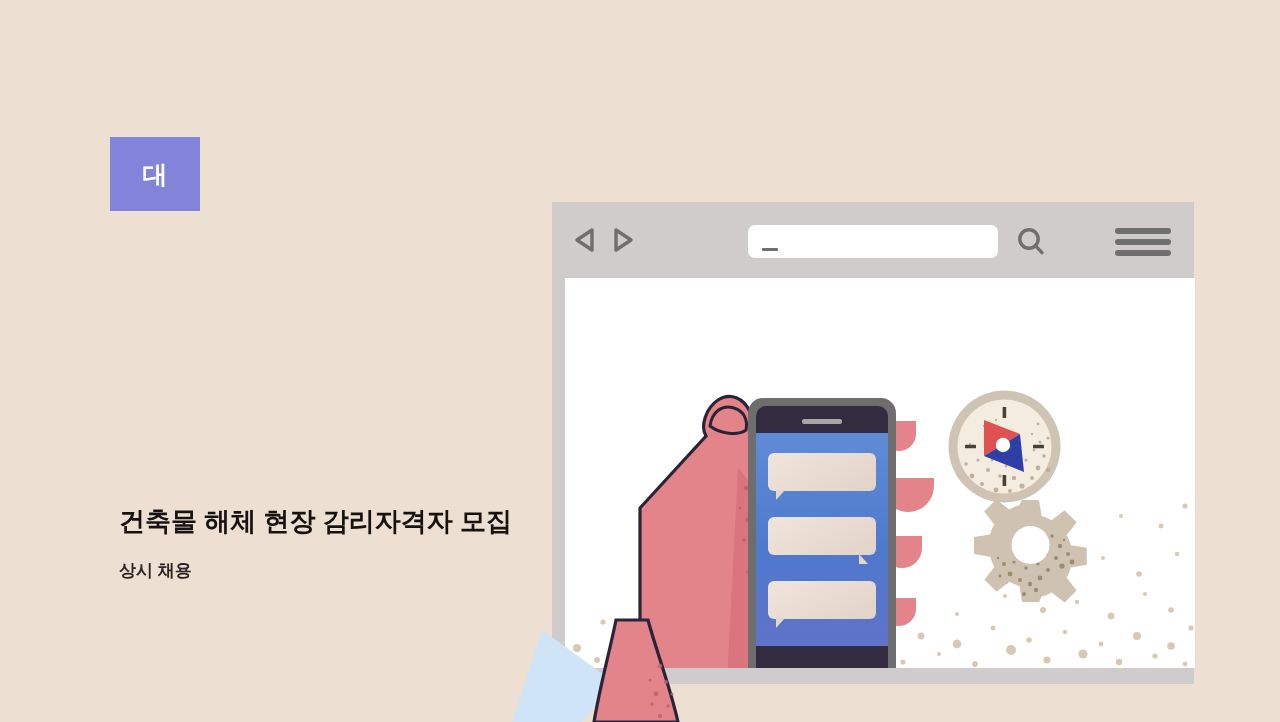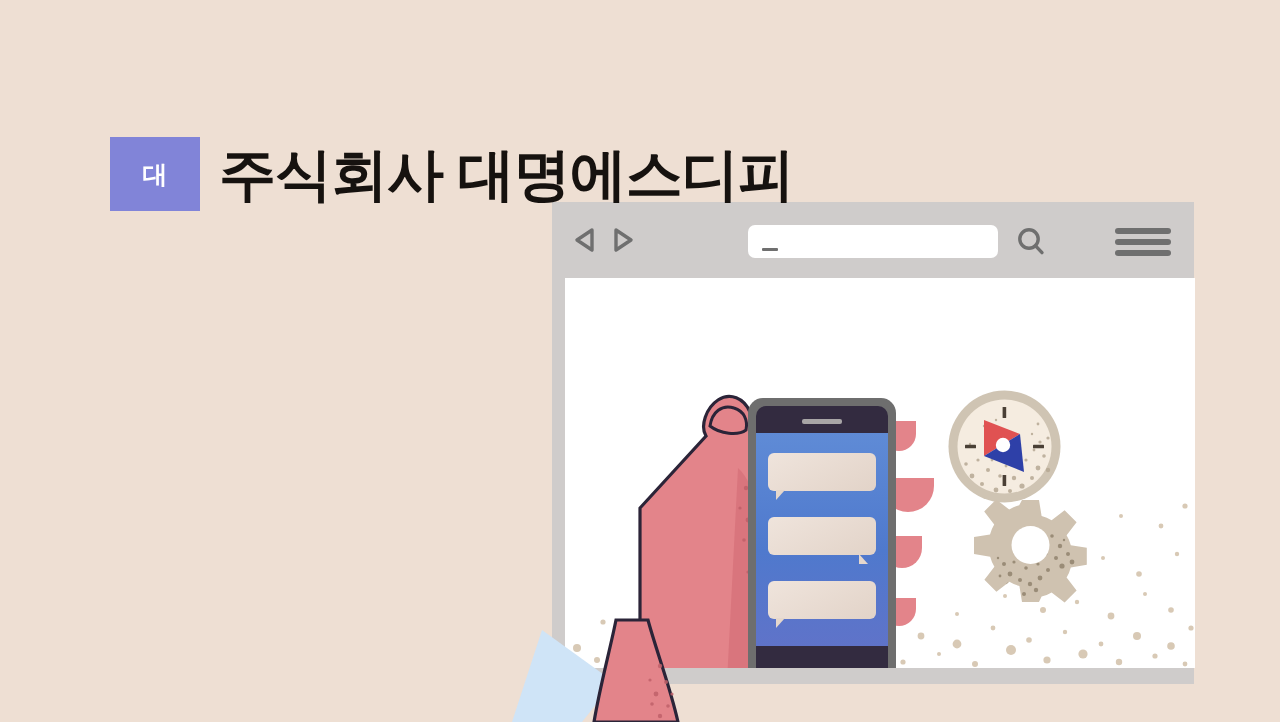--- a/index.html
+++ b/index.html
@@ -334,21 +334,20 @@
     z-index: 14;
   }
 </style>
 </head>
 <body>
 
 <div id="page-root">
 
   <div class="company-header">
     <div class="company-badge">대</div>
-    <div class="company-name">주식회사 대명에스디피</div>
   </div>
 
   <div class="browser">
 
     <div class="browser-chrome">
 
       <div class="nav-arrows">
         <div class="nav-arrow">
           <svg width="24" height="26" viewBox="0 0 24 26" aria-hidden="true">
             <path d="M19 3 L4 13 L19 23 Z" fill="none" stroke="#6f6f6f" stroke-width="3.4" stroke-linejoin="round" stroke-linecap="round"></path>
@@ -632,14 +631,18 @@
         <circle cx="114" cy="22" r="2"></circle>
       <circle cx="104" cy="34" r="2.4"></circle>
         <circle cx="116" cy="46" r="1.8"></circle>
       <circle cx="108" cy="56" r="2.2"></circle>
         <circle cx="98" cy="20" r="1.6"></circle>
       <circle cx="100" cy="44" r="1.8"></circle>
         <circle cx="120" cy="34" r="1.6"></circle>
     </g>
   </svg>
 
+  <div class="job-block">
+    <div class="job-title">건축물 해체 현장 감리자격자 모집</div>
+    <div class="job-subtitle">상시 채용</div>
+  </div>
 
 </div>
 
 </body></html>

